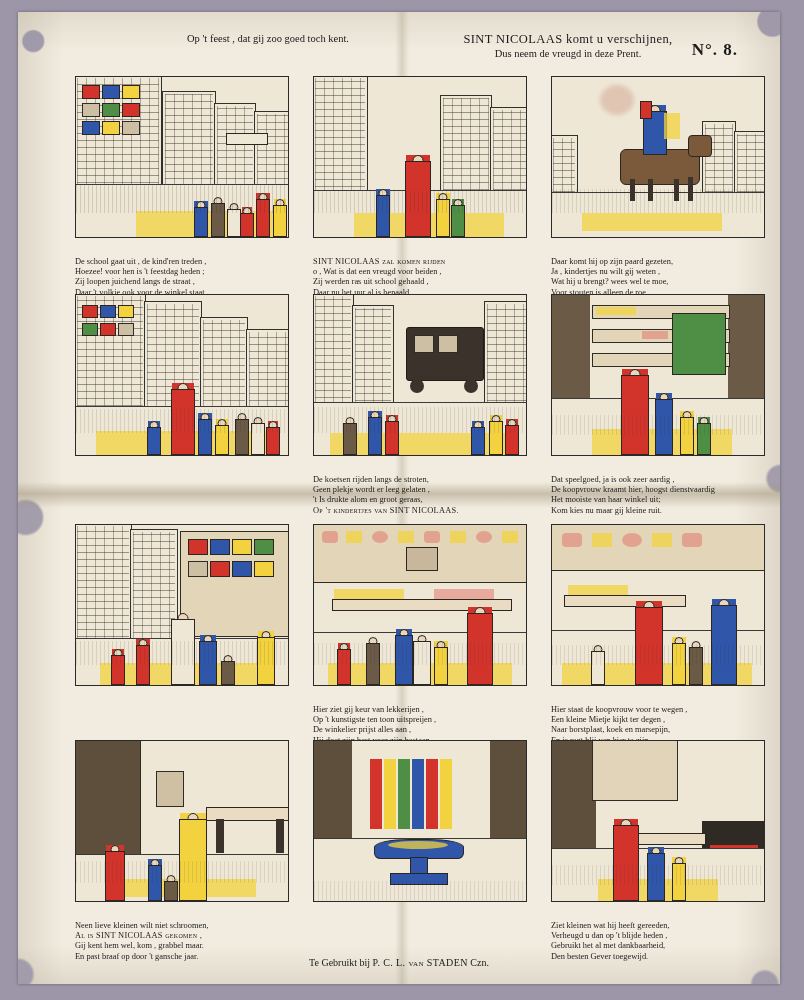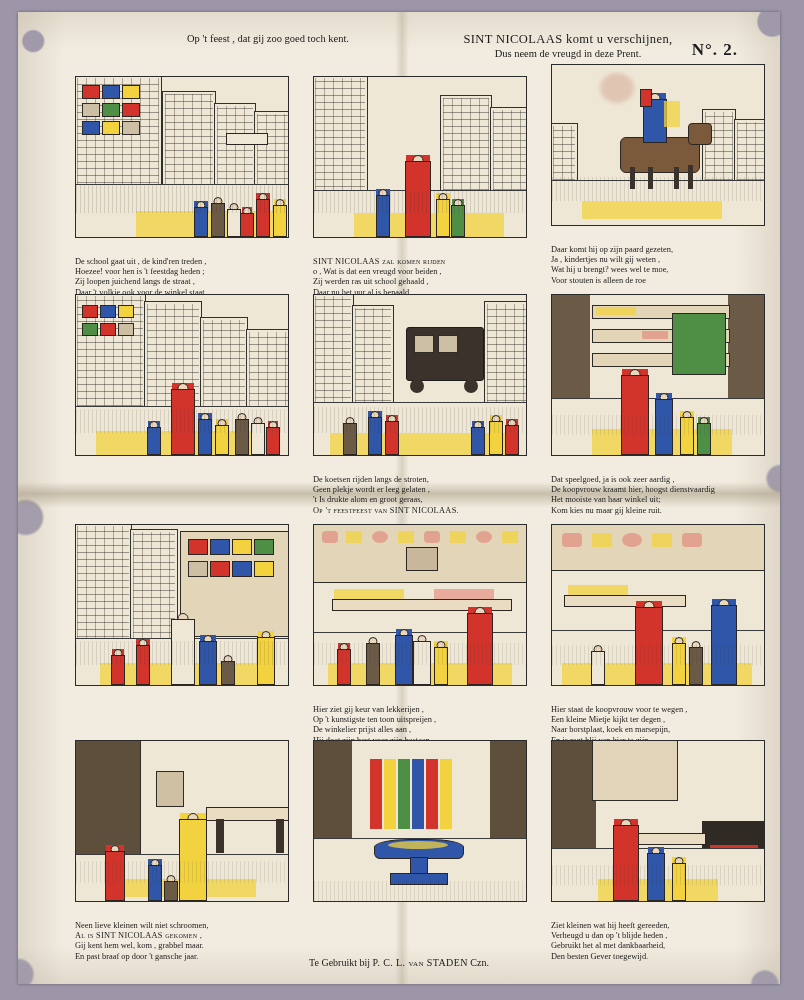--- a/index.html
+++ b/index.html
@@ -83,21 +83,21 @@
   <div id="vfold"></div>
 
   <header class="top">
     <div class="hdr-left">
       <div>Op 't feest , dat gij zoo goed toch kent.</div>
     </div>
     <div class="hdr-right">
       <div class="t1">SINT NICOLAAS komt u verschijnen,</div>
       <div class="t2">Dus neem de vreugd in deze Prent.</div>
     </div>
-    <div class="issue">N°. 2.</div>
+    <div class="issue">N°. 8.</div>
   </header>
 
   <div class="grid">
 
     <div class="cell" style="left:57px;top:64px;">
       <div class="cut">
         <div class="bldg" style="left:-2px;top:-2px;width:86px;height:130px;"></div>
         <div class="win red" style="left:6px;top:8px;width:16px;height:12px;border:1px solid #2b2622;"></div>
         <div class="win blue" style="left:26px;top:8px;width:16px;height:12px;border:1px solid #2b2622;"></div>
         <div class="win yel" style="left:46px;top:8px;width:16px;height:12px;border:1px solid #2b2622;"></div>
@@ -173,21 +173,21 @@
         <div class="hatch" style="top:114px;height:22px;opacity:.45;"></div>
       </div>
       <div class="caption">
         <div class="sc">SINT NICOLAAS zal komen rijden</div>
         <div>o , Wat is dat een vreugd voor beiden ,</div>
         <div>Zij werden ras uit school gehaald ,</div>
         <div>Daar nu het uur al is bepaald.</div>
       </div>
     </div>
 
-    <div class="cell" style="left:533px;top:52px;">
+    <div class="cell" style="left:533px;top:64px;">
       <div class="cut">
         <div class="stain" style="left:48px;top:8px;width:34px;height:30px;"></div>
         <div class="bldg" style="left:150px;top:44px;width:32px;height:72px;"></div>
         <div class="bldg" style="left:182px;top:54px;width:32px;height:62px;"></div>
         <div class="bldg" style="left:-2px;top:58px;width:26px;height:58px;"></div>
         <div class="ground" style="height:44px;"></div>
         <div class="ylwash" style="left:30px;bottom:6px;width:140px;height:18px;"></div>
         <div class="horse" style="left:68px;top:72px;width:78px;height:34px;"></div>
         <div class="horse" style="left:136px;top:58px;width:22px;height:20px;border-radius:4px;"></div>
         <div class="dark" style="left:78px;top:102px;width:5px;height:22px;"></div>
@@ -291,21 +291,21 @@
         <div class="fig blue" style="left:158px;height:34px;width:12px;">
             <div class="head"></div>
             <div class="body"></div>
           </div>
         <div class="hatch" style="top:112px;height:26px;opacity:.4;"></div>
       </div>
       <div class="caption">
         <div>De koetsen rijden langs de stroten,</div>
         <div>Geen plekje wordt er leeg gelaten ,</div>
         <div>'t Is drukte alom en groot geraas,</div>
-        <div class="sc">Op 't feestfeest van SINT NICOLAAS.</div>
+        <div class="sc">Op 't kindertjes van SINT NICOLAAS.</div>
       </div>
     </div>
 
     <div class="cell" style="left:533px;top:282px;">
       <div class="cut">
         <div class="dark" style="left:-2px;top:-2px;width:40px;height:162px;background:#6b5a46;"></div>
         <div class="dark" style="left:176px;top:-2px;width:40px;height:162px;background:#6b5a46;"></div>
         <div class="shelf" style="left:40px;top:10px;width:136px;height:12px;"></div>
         <div class="shelf" style="left:40px;top:34px;width:136px;height:12px;"></div>
         <div class="shelf" style="left:40px;top:58px;width:136px;height:12px;"></div>

